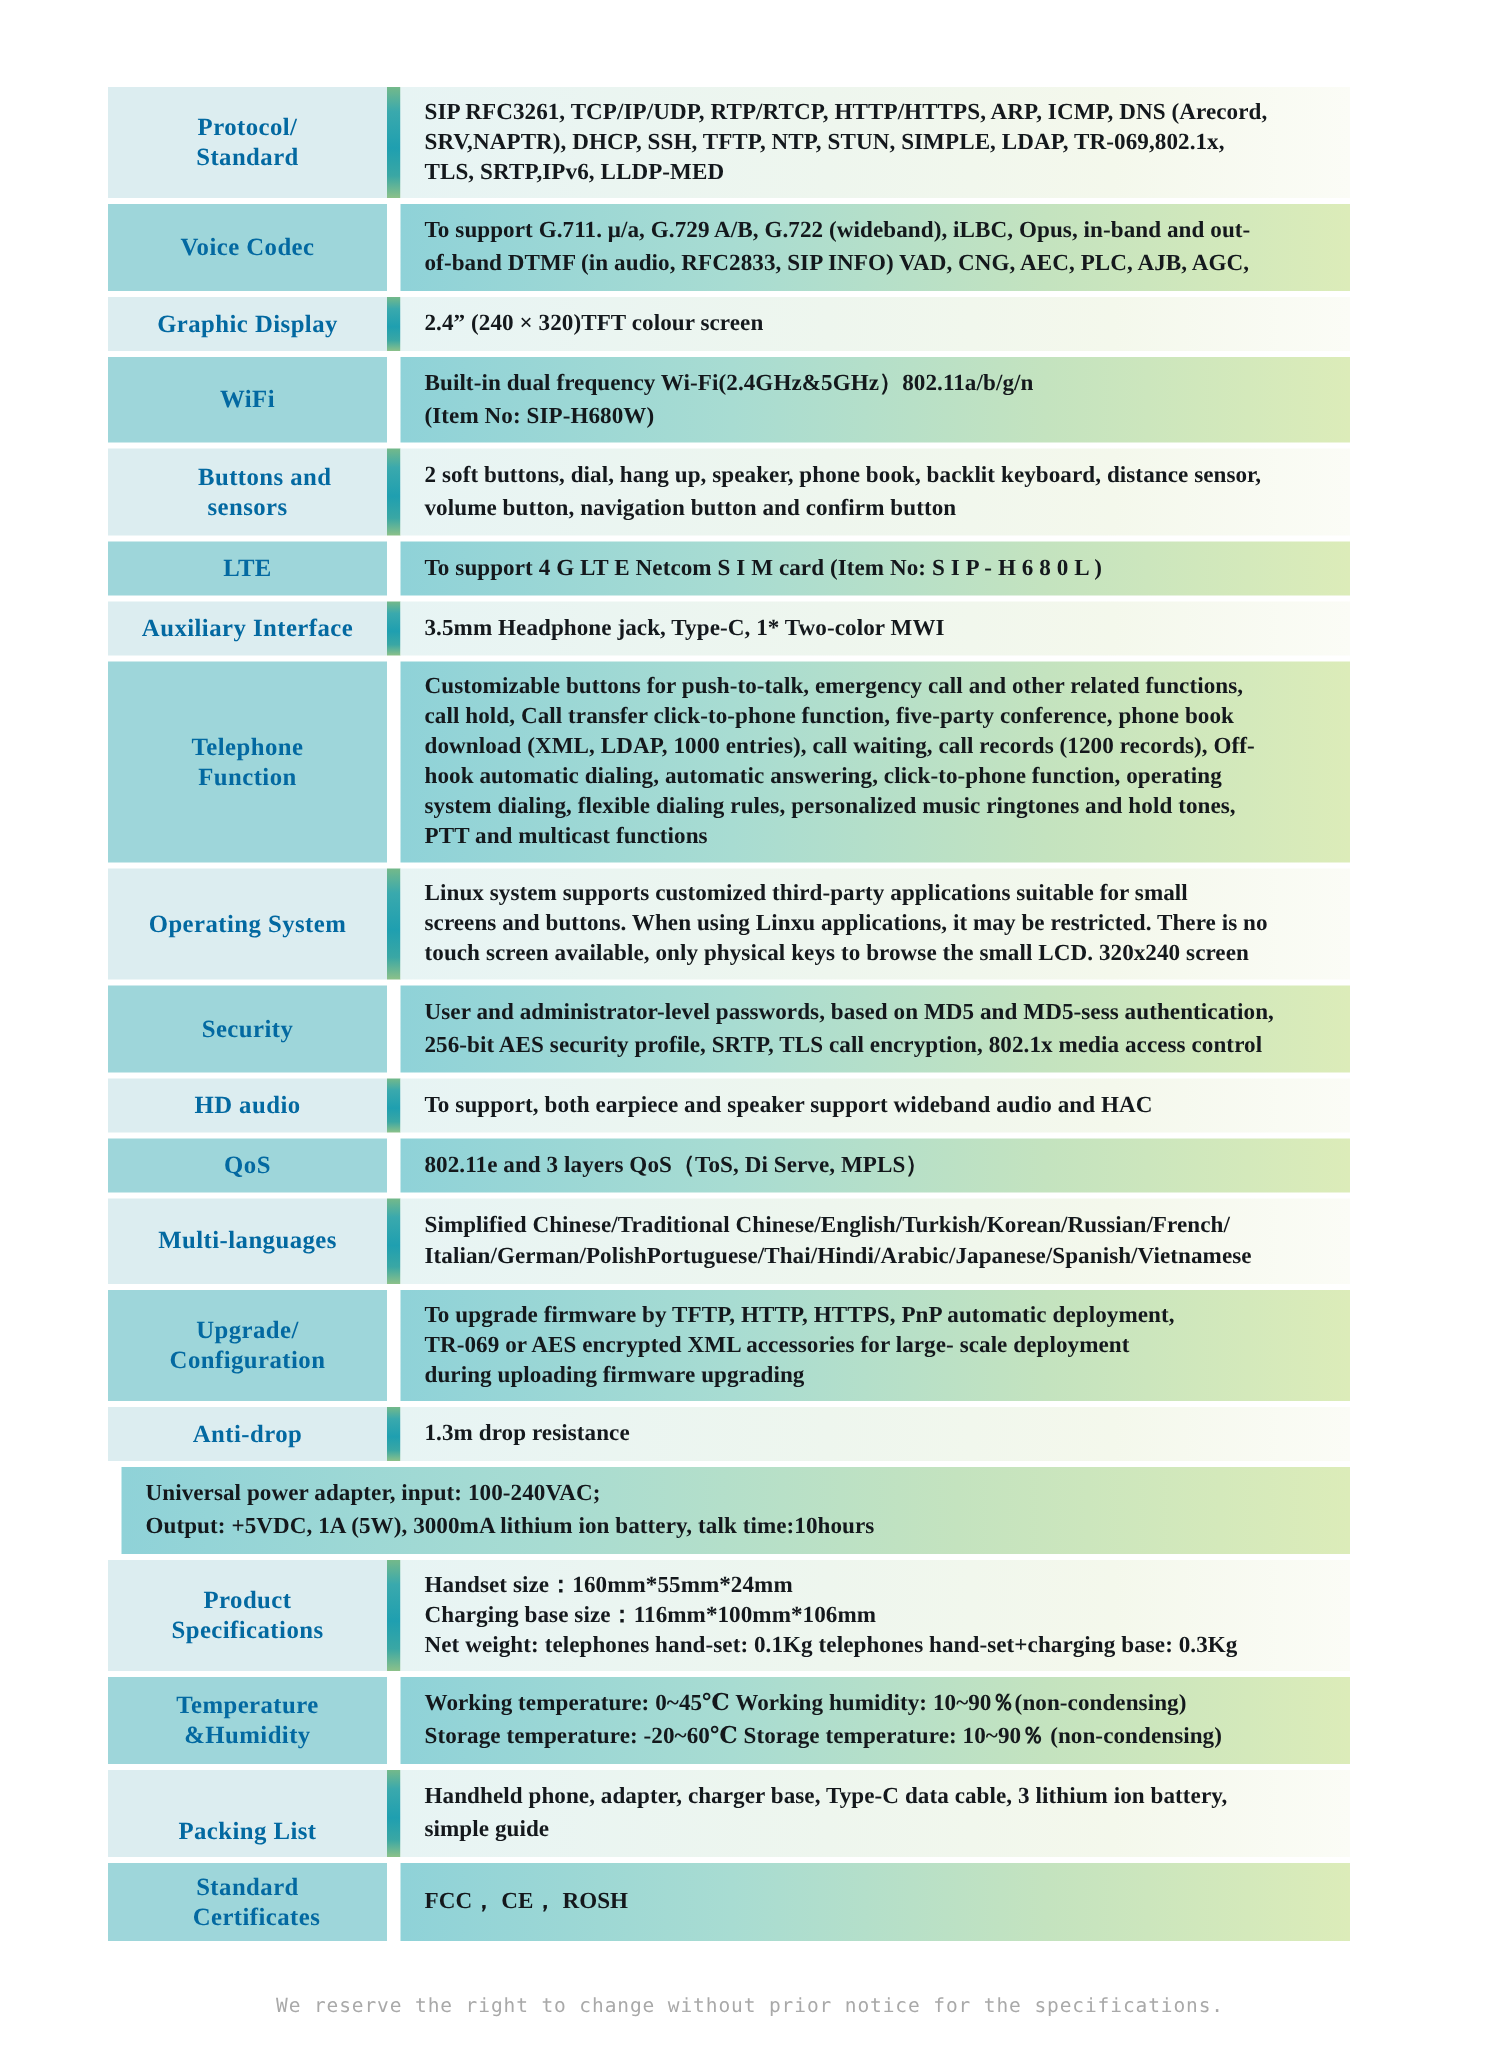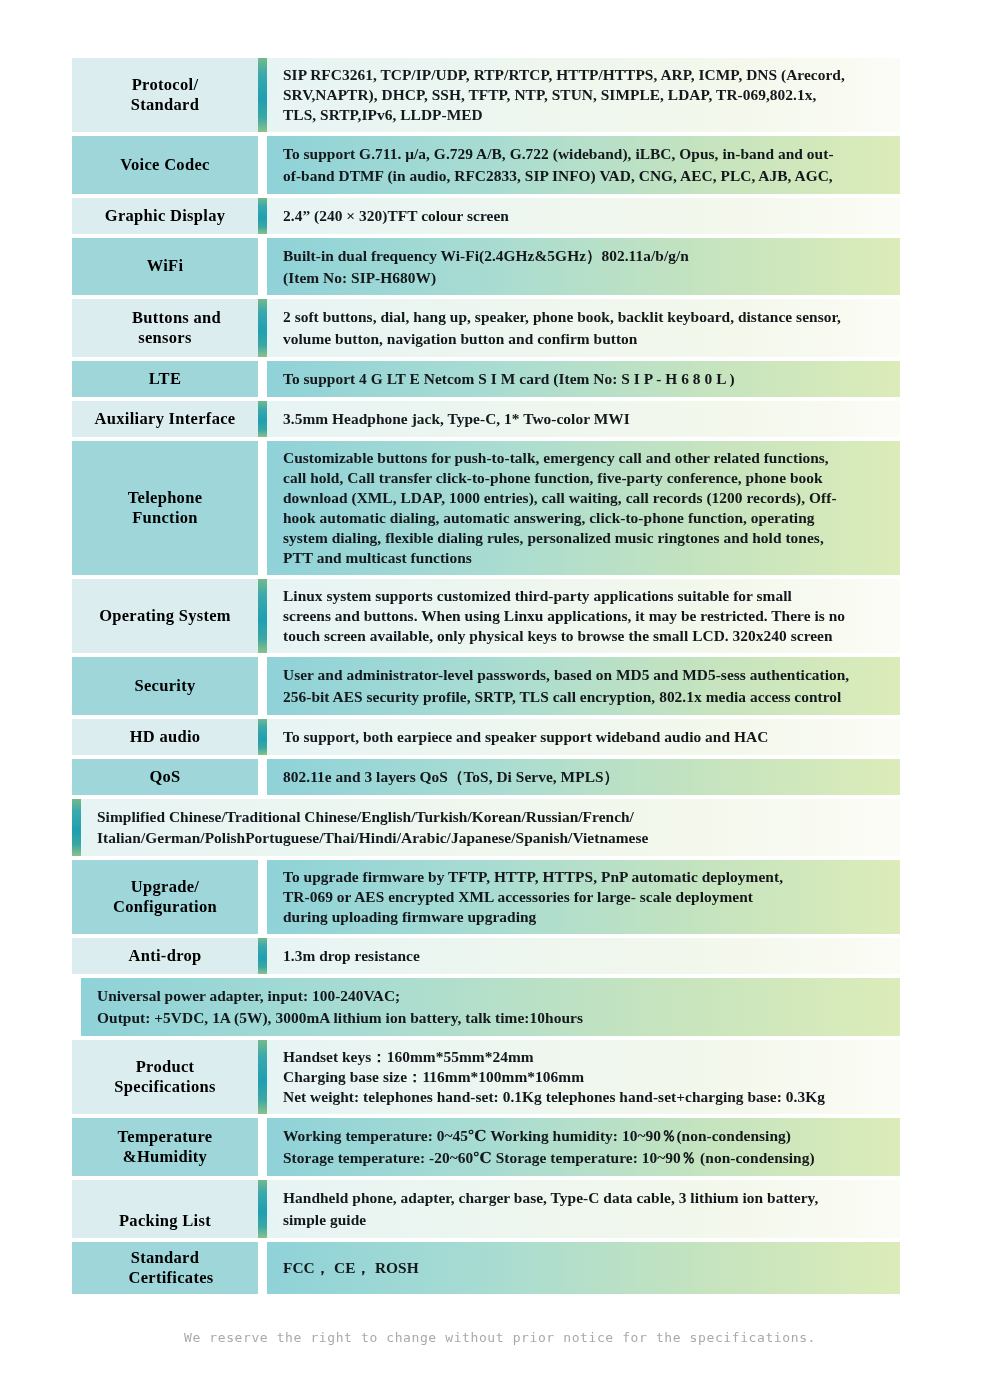--- a/index.html
+++ b/index.html
@@ -44,21 +44,21 @@
   .row-label {
     width: 186px;
     flex: 0 0 186px;
     display: flex;
     align-items: center;
     justify-content: center;
     box-sizing: border-box;
     padding: 6px 6px;
     font-size: 16.5px;
     font-weight: 700;
-    color: #000000;
+    color: #0369a1;
     text-align: center;
     line-height: 1.22;
     letter-spacing: 0.3px;
   }
 
   
   .spec-row.tone-light .row-label { background: #dcedf0; }
   .spec-row.tone-light .row-value {
     background: linear-gradient(to right, #e7f4f4 0%, #eef6ee 45%, #f4f8ec 75%, #fbfcf6 100%);
   }
@@ -259,20 +259,25 @@
         <div>
           <span class="line" style="display: block;">QoS</span>
         </div>
       </div>
       <div class="row-accent"></div>
       <div class="row-value">
         <span class="line">802.11e and 3 layers QoS（ToS,  Di Serve,  MPLS）</span>
       </div>
     </div>
     <div class="spec-row tone-light">
+      <div class="row-label">
+        <div>
+          <span class="line" style="display: block;">Multi-languages</span>
+        </div>
+      </div>
       <div class="row-accent"></div>
       <div class="row-value">
         <span class="line">Simplified Chinese/Traditional Chinese/English/Turkish/Korean/Russian/French/</span>
         <span class="line">Italian/German/PolishPortuguese/Thai/Hindi/Arabic/Japanese/Spanish/Vietnamese</span>
       </div>
     </div>
     <div class="spec-row tone-dark">
       <div class="row-label">
         <div>
           <span class="line" style="display: block;">Upgrade/</span>
@@ -306,21 +311,21 @@
     </div>
     <div class="spec-row tone-light">
       <div class="row-label">
         <div>
           <span class="line" style="display: block;">Product</span>
           <span class="line" style="display: block;">Specifications</span>
         </div>
       </div>
       <div class="row-accent"></div>
       <div class="row-value justify tight">
-        <span class="line">Handset keys：160mm*55mm*24mm</span>
+        <span class="line">Handset size：160mm*55mm*24mm</span>
         <span class="line">Charging base size：116mm*100mm*106mm</span>
         <span class="line">Net weight: telephones hand-set: 0.1Kg        telephones hand-set+charging base: 0.3Kg</span>
       </div>
     </div>
     <div class="spec-row tone-dark">
       <div class="row-label">
         <div>
           <span class="line" style="display: block;">Temperature</span>
           <span class="line" style="display: block;">&amp;Humidity</span>
         </div>

